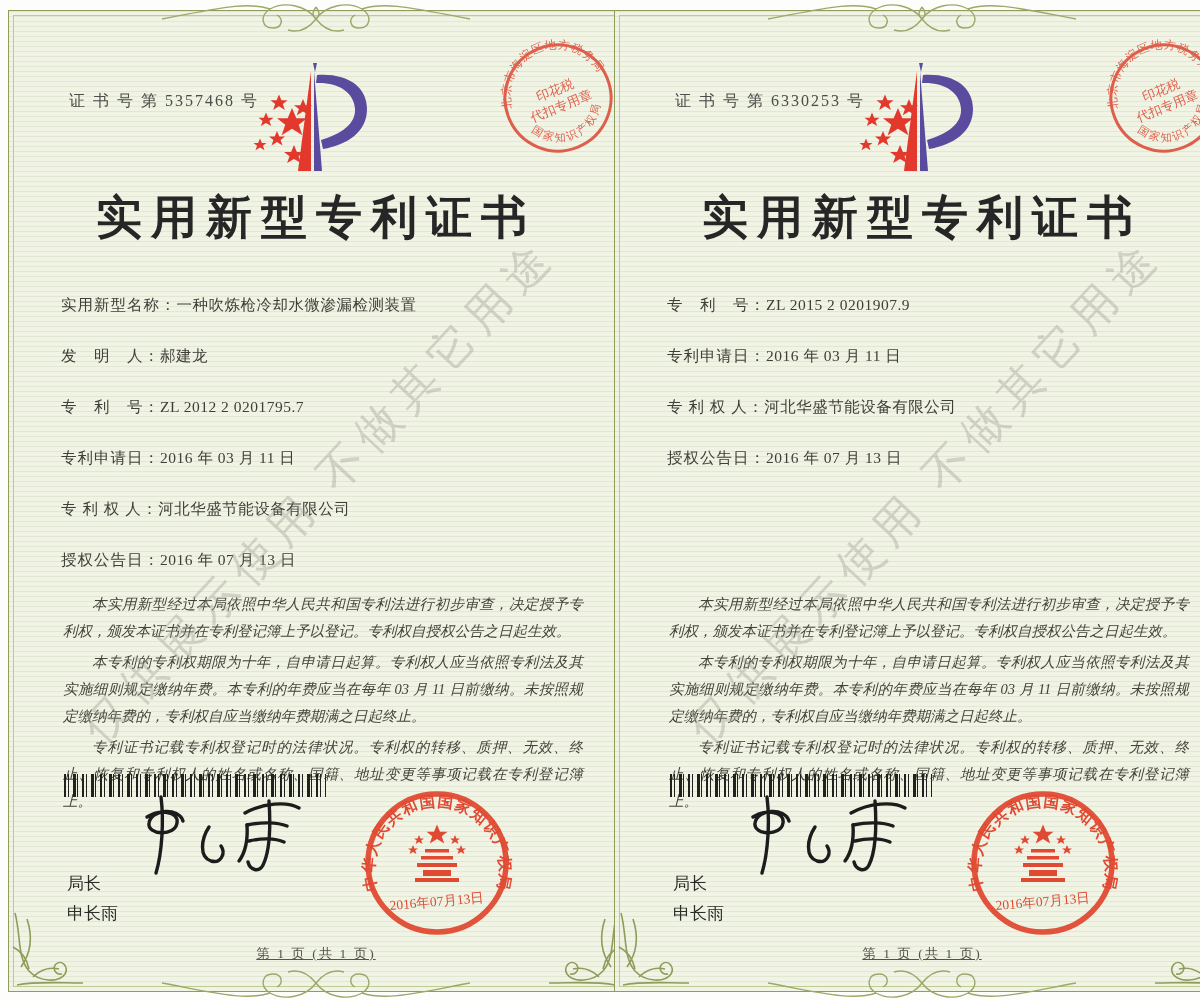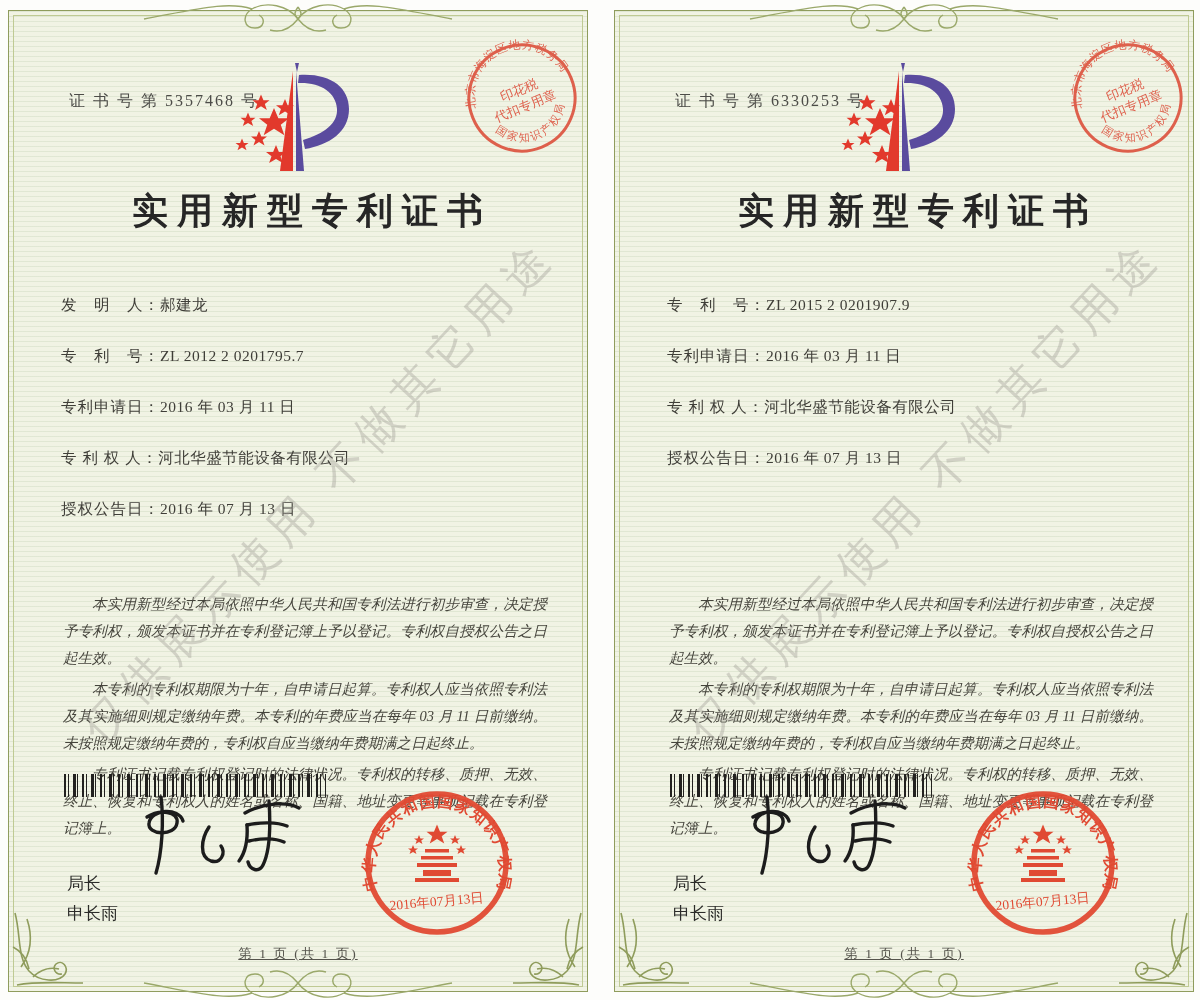--- a/index.html
+++ b/index.html
@@ -2,28 +2,28 @@
 <html><head>
 <meta charset="utf-8">
 <style>
   html,body{margin:0;padding:0;background:#ffffff;}
   .stage{position:relative;width:1200px;height:1000px;background:#fdfdfb;overflow:hidden;
          font-family:"Liberation Serif","DejaVu Serif",serif;}
   .cert{position:absolute;top:10px;width:578px;height:980px;
         background:
           repeating-linear-gradient(180deg, rgba(166,190,152,0.22) 0 1px, rgba(0,0,0,0) 1px 5px),
           #f1f3e4;
-        border:1px solid #8f9c5c;}
+        border:1px solid #8f9c5c;padding-left:36px;}
   .cert-inner{position:absolute;inset:4px;border:1px solid #bfca93;pointer-events:none;}
   .cert-a{left:8px;} .cert-b{left:614px;}
 
   .cert-no{position:absolute;top:80px;left:60px;font-size:16px;color:#4c4c48;letter-spacing:2px;}
   .logo{position:absolute;top:52px;left:50%;transform:translateX(-50%);}
   .title{position:absolute;top:176px;left:0;width:100%;text-align:center;
-         font-size:36px;font-weight:700;color:#262626;letter-spacing:9px;margin-left:14px;}
+         font-size:46px;font-weight:700;color:#262626;letter-spacing:9px;}
   .tax-stamp{position:absolute;top:26px;right:4px;transform:rotate(-22deg);opacity:.92;}
 
   .fields{position:absolute;top:284px;left:52px;right:36px;}
   .field{margin-bottom:30px;font-size:15.5px;color:#3f3e38;}
   .field .lbl{letter-spacing:1px;}
   .field .val{letter-spacing:.5px;}
 
   .paras{position:absolute;top:576px;left:50px;right:36px;font-size:14.5px;line-height:27px;
          color:#45443c;text-align:justify;}
   .paras p{margin:4px;text-indent:2em;font-style:italic;}
@@ -122,20 +122,21 @@
         <textPath href="#taxTopA" startOffset="50%" text-anchor="middle">北京市海淀区地方税务局</textPath>
       </text>
       <text font-size="11" fill="#dd5440" letter-spacing="2">
         <textPath href="#taxBotA" startOffset="50%" text-anchor="middle">国家知识产权局</textPath>
       </text>
       <text x="61" y="57" font-size="13" fill="#dd5440" text-anchor="middle">印花税</text>
       <text x="61" y="74" font-size="13" fill="#dd5440" text-anchor="middle">代扣专用章</text>
     </svg>
 
     <div class="fields">
+      <div class="field"><span class="lbl">实用新型名称：</span><span class="val">一种吹炼枪冷却水微渗漏检测装置</span></div>
       <div class="field"><span class="lbl">发　明　人：</span><span class="val">郝建龙</span></div>
       <div class="field"><span class="lbl">专　利　号：</span><span class="val">ZL 2012 2 0201795.7</span></div>
       <div class="field"><span class="lbl">专利申请日：</span><span class="val">2016 年 03 月 11 日</span></div>
       <div class="field"><span class="lbl">专 利 权 人：</span><span class="val">河北华盛节能设备有限公司</span></div>
       <div class="field"><span class="lbl">授权公告日：</span><span class="val">2016 年 07 月 13 日</span></div>
     </div>
 
     <div class="paras">
       <p>本实用新型经过本局依照中华人民共和国专利法进行初步审查，决定授予专利权，颁发本证书并在专利登记簿上予以登记。专利权自授权公告之日起生效。</p>
       <p>本专利的专利权期限为十年，自申请日起算。专利权人应当依照专利法及其实施细则规定缴纳年费。本专利的年费应当在每年 03 月 11 日前缴纳。未按照规定缴纳年费的，专利权自应当缴纳年费期满之日起终止。</p>

